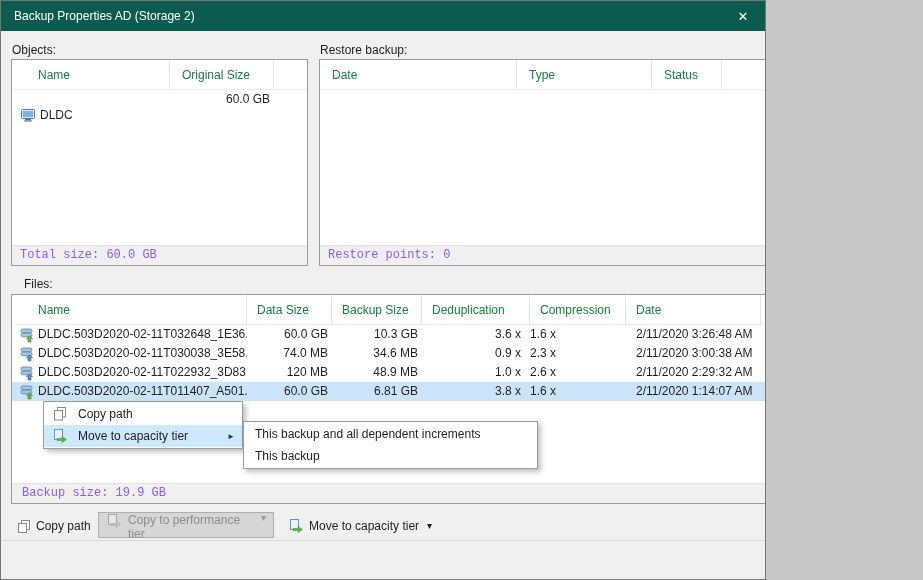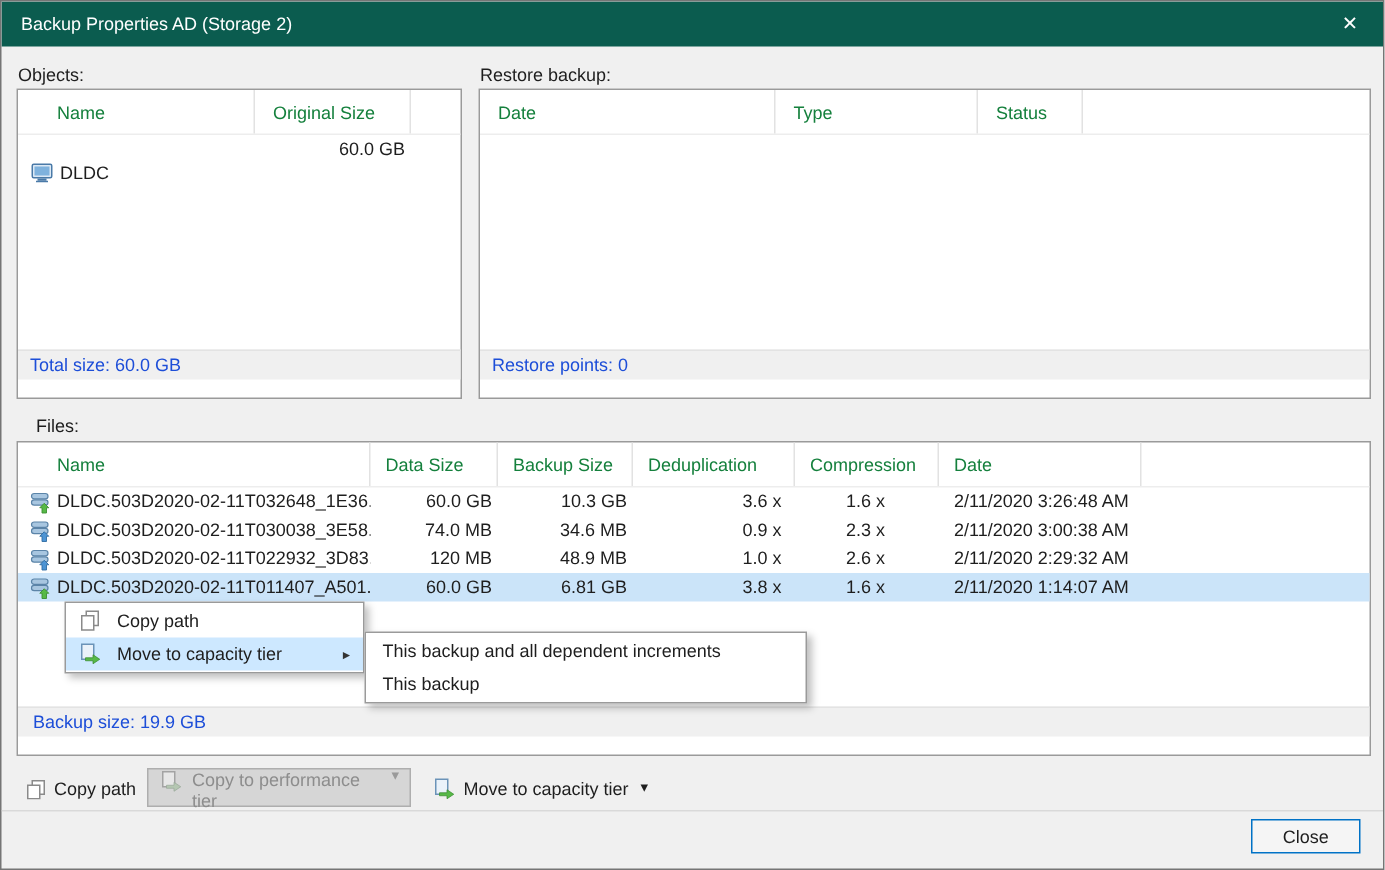--- a/index.html
+++ b/index.html
@@ -1,18 +1,18 @@
 <!DOCTYPE html>
 <html><head>
 <meta charset="utf-8">
 <style>
   * { box-sizing: border-box; }
   html, body { margin: 0; padding: 0; background: #c8c8c8; }
   .app {
-    position: relative; width: 923px; height: 580px;
+    position: relative; width: 766px; height: 580px;
     background: #f0f0f0; border: 1px solid #757575; overflow: hidden;
     font-family: "Liberation Sans", "DejaVu Sans", sans-serif;
     font-size: 12px; color: #1e1e1e;
   }
   
   .titlebar { position: absolute; left: 0; top: 0; right: 0; height: 30px;
     background: #0b5c4f; display: flex; align-items: center; color: #fff; }
   .titlebar .title { padding-left: 13px; font-size: 12px; }
   .titlebar .winclose { margin-left: auto; width: 44px; height: 30px; display: flex;
     align-items: center; justify-content: center; font-size: 13px; cursor: default; }
@@ -51,27 +51,27 @@
   .grid-row { display: flex; height: 19px; line-height: 19px; align-items: center; }
   .grid-row.sel { background: #cbe4f9; }
   .cell { white-space: nowrap; overflow: hidden; }
   .icon16 { width: 16px; height: 16px; flex: 0 0 16px; display: inline-block; }
   .oc-name { width: 158px; display: flex; align-items: center; gap: 4px; padding-left: 8px; margin-top: 31px; }
   .oc-size { width: 104px; text-align: right; padding-right: 4px; }
   .fc-name { width: 235px; display: flex; align-items: center; gap: 3px; padding-left: 7px; }
   .fc-data { width: 85px; text-align: right; padding-right: 4px; }
   .fc-backup { width: 90px; text-align: right; padding-right: 4px; }
   .fc-dedup { width: 108px; text-align: right; padding-right: 9px; }
-  .fc-comp { width: 96px; text-align: center; padding-right: 2px; }
+  .fc-comp { width: 96px; text-align: left; padding-right: 2px; }
   .fc-date { padding-left: 10px; }
 
   
-  .pfoot { position: absolute; left: 0; right: 0; bottom: 12px; height: 20px;
+  .pfoot { position: absolute; left: 0; right: 0; bottom: 0; height: 20px;
     background: #f0f0f0; border-top: 1px solid #e3e3e3; line-height: 19px;
-    padding-left: 8px; color: #1d4ed8; }
+    padding-left: 8px; color: #8b5cf6; font-family: Liberation Mono, monospace; }
   #files-panel .pfoot { padding-left: 10px; }
 
   
   .ctx-menu { position: absolute; left: 42px; top: 400px; width: 200px; background: #fff;
     border: 1px solid #9a9a9a; box-shadow: 3px 3px 5px rgba(0,0,0,0.25); z-index: 40; padding: 1px 0; }
   .ctx-item { height: 22px; display: flex; align-items: center; padding-left: 8px; position: relative; }
   .ctx-item.hl { background: #cde8ff; }
   .ctx-item .mi { width: 16px; height: 16px; margin-right: 10px; flex: 0 0 16px; }
   .ctx-item .mlabel { flex: 1; white-space: nowrap; }
   .ctx-item .subarrow { padding-right: 7px; font-size: 8px; color: #333; }

